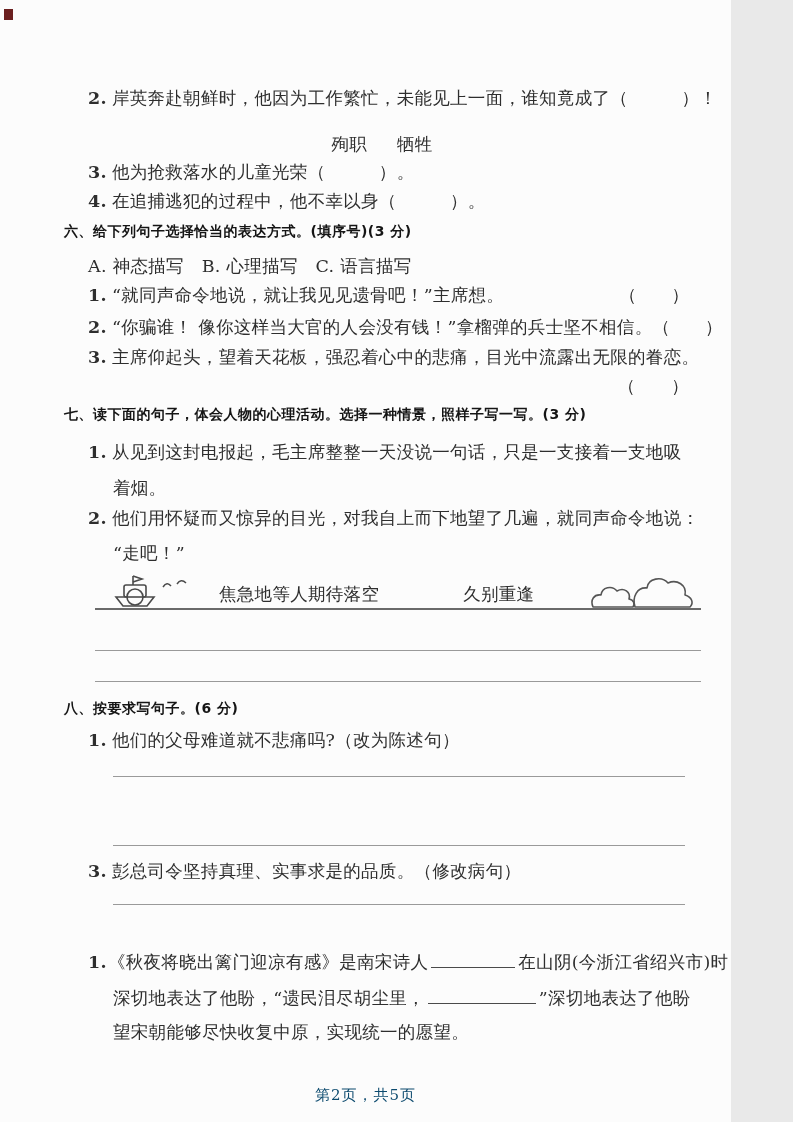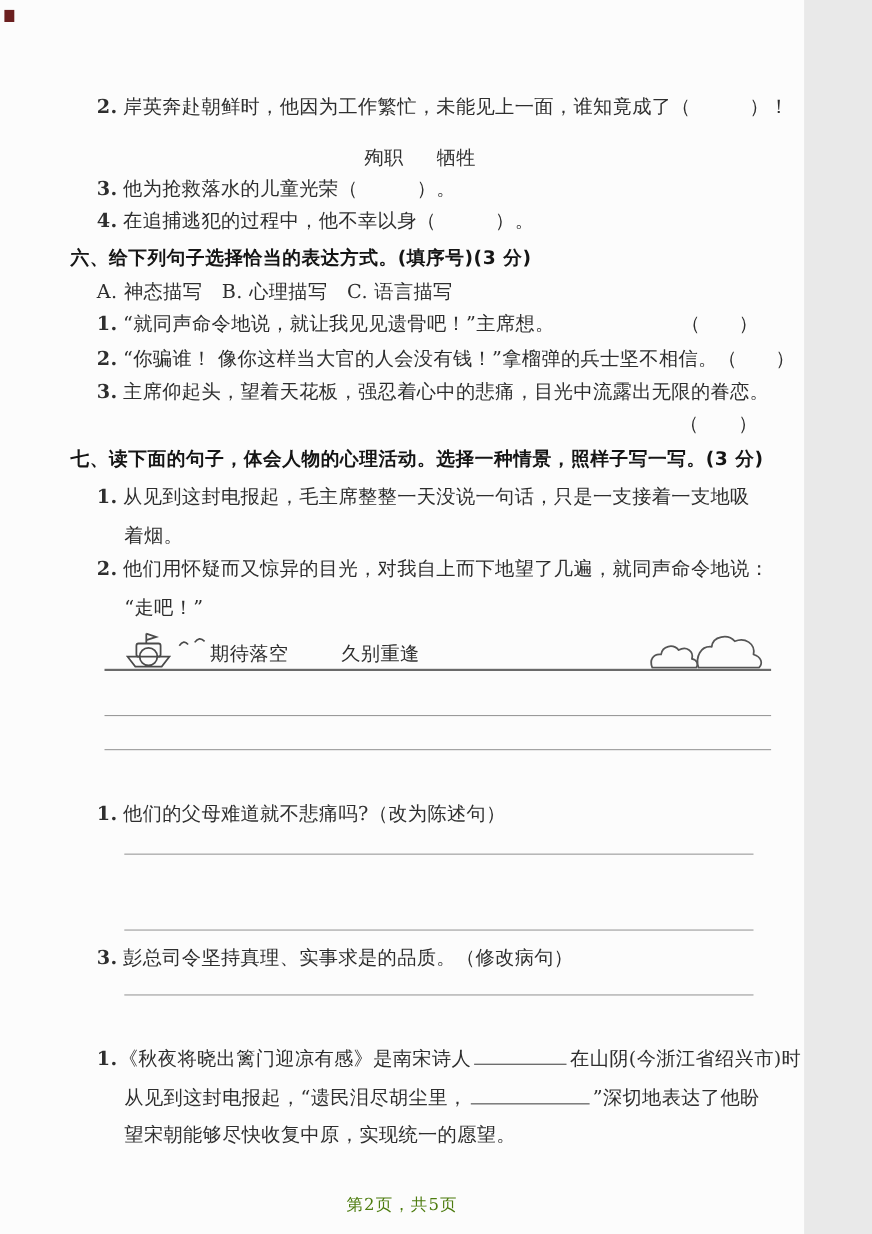--- a/index.html
+++ b/index.html
@@ -12,21 +12,21 @@
     color:#2e2e2e;
     font-size:17.5px;
     letter-spacing:.3px;
   }
   .abs{position:absolute;white-space:nowrap;line-height:1.25;}
   .num{font-weight:bold;margin-right:5px;}
   .num-tight{font-weight:bold;margin-right:1px;}
   .sec-title{
     position:absolute;left:64px;white-space:nowrap;
     font-family:"DejaVu Sans","Liberation Sans",sans-serif;
-    font-weight:bold;color:#151515;font-size:17px;letter-spacing:.5px;
+    font-weight:bold;color:#151515;font-size:14px;letter-spacing:.5px;
   }
   .item{left:88px;}
   .cont{left:113px;}
   .flexrow{display:flex;justify-content:space-between;width:601px;}
   .bracket{letter-spacing:0;}
   .bracket-only{left:88px;width:601px;text-align:right;}
   .wordbank{left:64px;width:636px;text-align:center;}
   .wb-gap{display:inline-block;width:30px;}
   .wline{position:absolute;height:0;border-bottom:1.5px solid #9a9a9a;}
   .scene{
@@ -34,21 +34,21 @@
     border-bottom:2px solid #6a6a6a;
     display:flex;align-items:flex-end;
   }
   .scene-phrase{margin-bottom:2px;}
   .blank{
     display:inline-block;border-bottom:1.5px solid #4a4a4a;
     height:15px;vertical-align:baseline;margin:0 3px;
   }
   .footer{
     position:absolute;left:0;top:1086px;width:100%;
-    text-align:center;font-size:15px;color:#4d7c0f;letter-spacing:1px;
+    text-align:center;font-size:15px;color:#0c4a6e;letter-spacing:1px;
   }
   .corner-mark{position:absolute;left:4px;top:9px;width:9px;height:11px;background:#6b1f1f;}
   svg{display:block;}
 </style>
 </head>
 <body>
 
 <div class="page">
 
   <div class="corner-mark"></div>
@@ -115,52 +115,54 @@
       </svg>
     </span>
     <span style="margin:0 0 18px 4px">
       <svg width="30" height="12" viewBox="0 0 30 12">
         <g fill="none" stroke="#4a4a4a" stroke-width="1.5">
           <path d="M2 9 Q6 3 10 8"></path>
           <path d="M16 6 Q20 0 25 5"></path>
         </g>
       </svg>
     </span>
+    <span class="scene-phrase" style="margin-left:28px">焦急地等人</span>
     <span class="scene-phrase" style="">期待落空</span>
-    <span class="scene-phrase" style="margin-left:48px">久别重逢</span>
+    <span class="scene-phrase" style="margin-left:84px">久别重逢</span>
     <span style="margin-left:auto">
       <svg width="112" height="34" viewBox="0 0 112 34">
         <g fill="#fcfcfc" stroke="#555" stroke-width="1.6" stroke-linejoin="round">
           <path d="M4 33 C1 26 5 20 12 21 C13 13 23 11 28 17 C35 13 42 18 40 25 C45 26 46 30 44 33 Z"></path>
           <path d="M46 33 C43 23 48 13 58 14 C59 4 73 2 79 9 C88 5 98 11 96 21 C103 23 105 29 101 33 Z"></path>
         </g>
       </svg>
     </span>
   </div>
 
   <div class="wline" style="top:650px;left:95px;width:606px"></div>
   <div class="wline" style="top:681px;left:95px;width:606px"></div>
 
+  <div class="sec-title" style="top:700px">八、按要求写句子。(6 分)</div>
 
   <div class="abs item" style="top:730px">
     <span class="num">1.</span><span>他们的父母难道就不悲痛吗?（改为陈述句）</span>
   </div>
   <div class="wline" style="top:776px;left:113px;width:572px"></div>
 
   <div class="wline" style="top:845px;left:113px;width:572px"></div>
 
   <div class="abs item" style="top:861px">
     <span class="num">3.</span><span>彭总司令坚持真理、实事求是的品质。（修改病句）</span>
   </div>
   <div class="wline" style="top:904px;left:113px;width:572px"></div>
 
 
   <div class="abs item" style="top:952px">
     <span class="num-tight">1.</span><span>《秋夜将晓出篱门迎凉有感》是南宋诗人</span><span class="blank" style="width:84px"></span><span>在山阴(今浙江省绍兴市)时</span>
   </div>
   <div class="abs cont" style="top:988px">
-    <span>从见到这封电报起，“遗民泪尽胡尘里，</span><span class="blank" style="width:108px"></span><span>”深切地表达了他盼</span>
+    <span>深切地表达了他盼，“遗民泪尽胡尘里，</span><span class="blank" style="width:108px"></span><span>”深切地表达了他盼</span>
   </div>
   <div class="abs cont" style="top:1022px">望宋朝能够尽快收复中原，实现统一的愿望。</div>
 
   <div class="footer">第2页，共5页</div>
 
 </div>
 
 </body></html>

